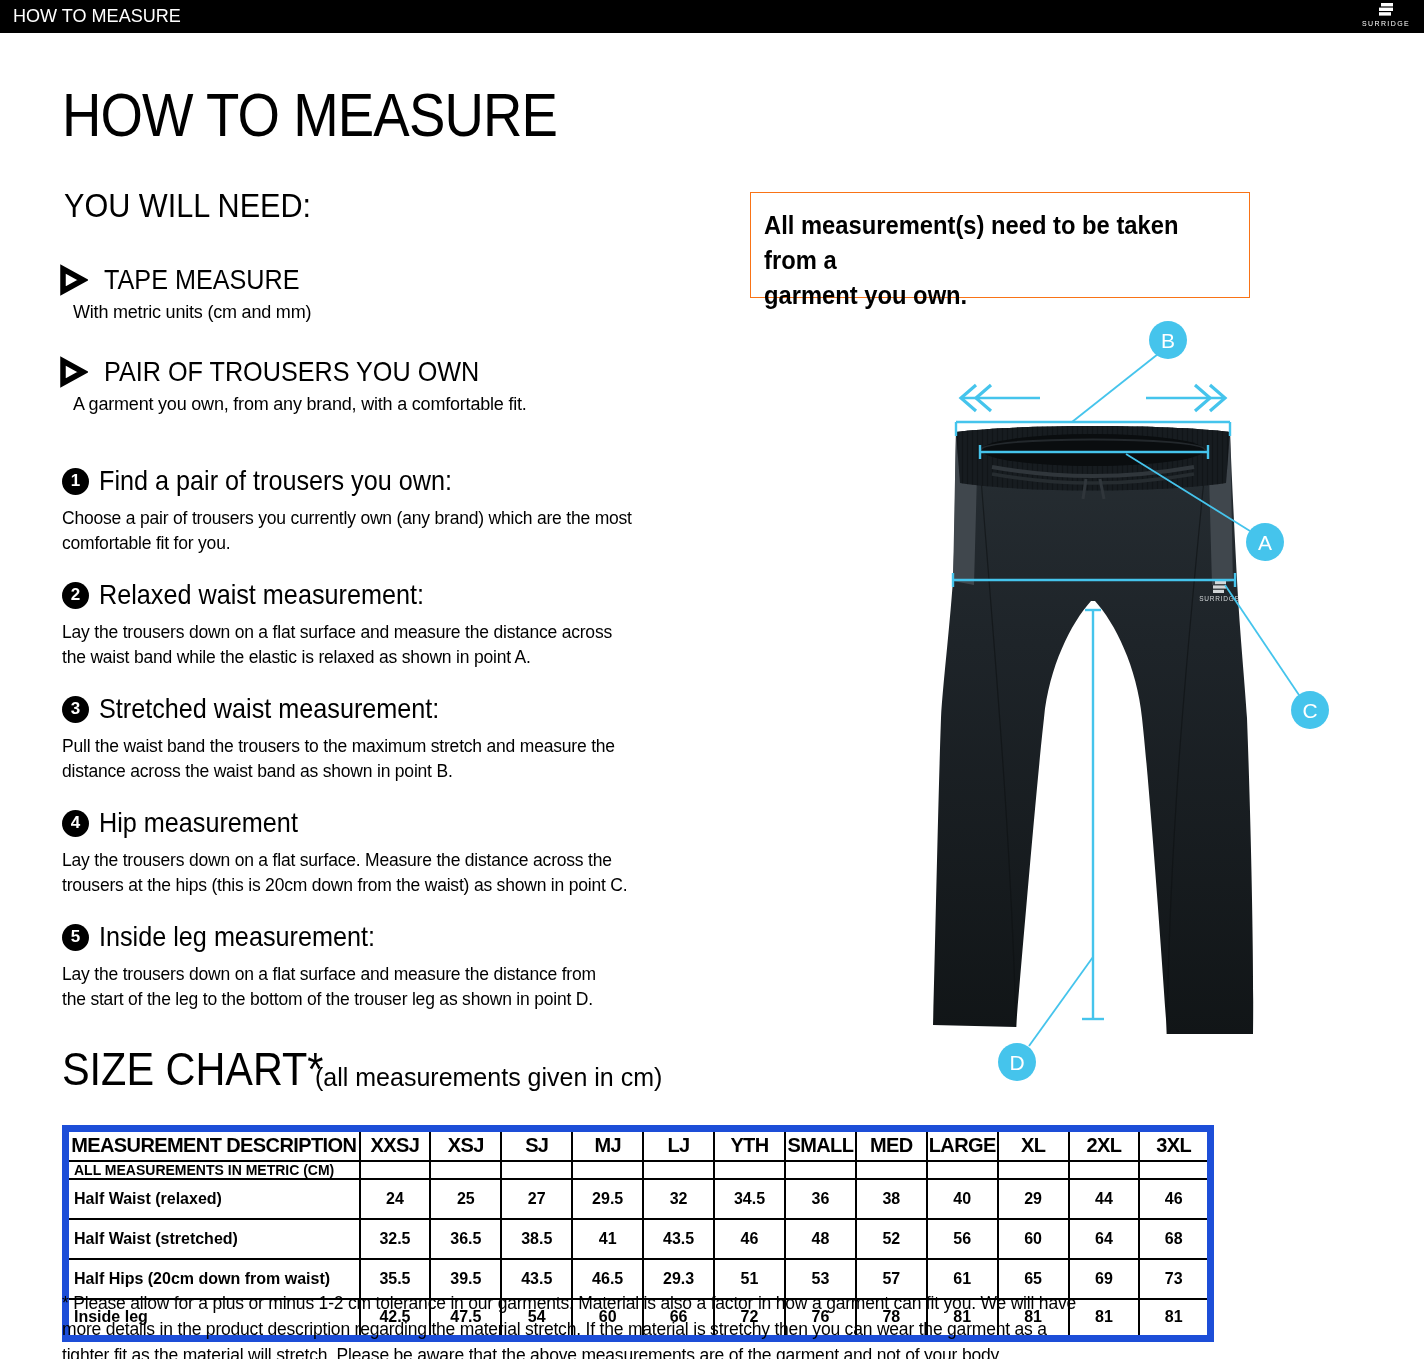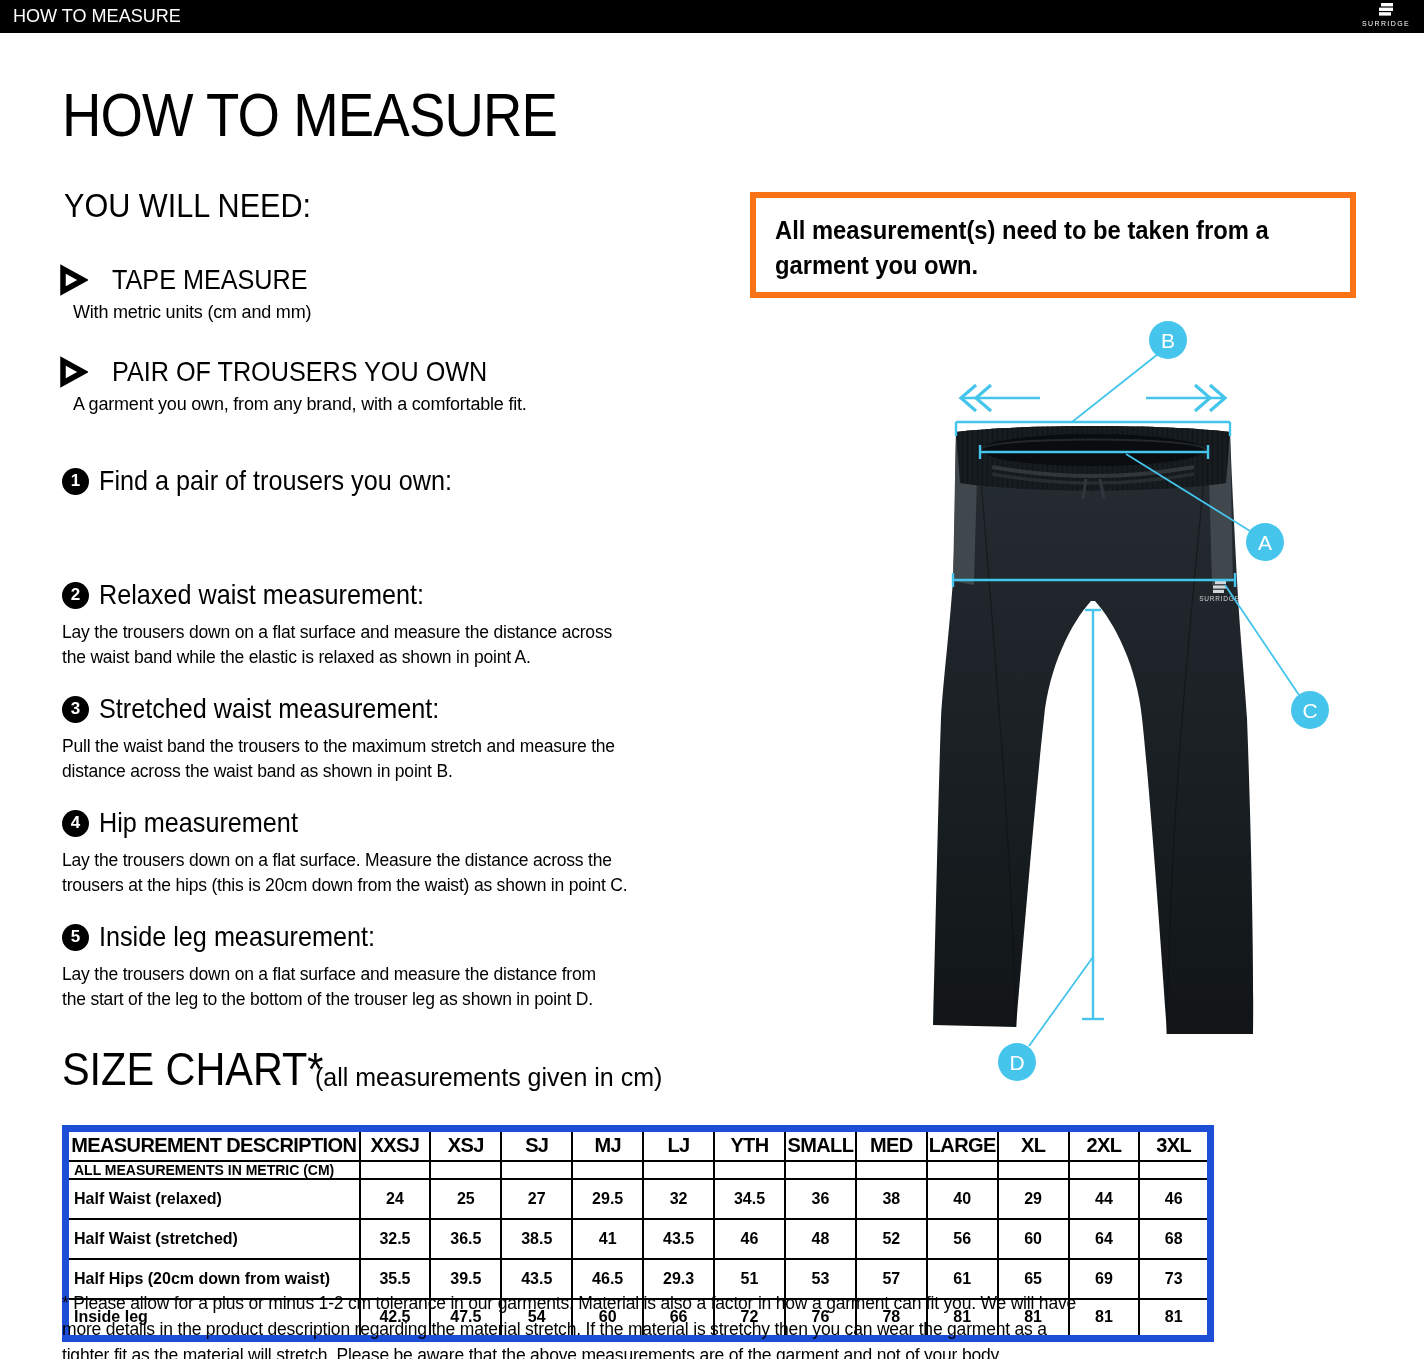--- a/index.html
+++ b/index.html
@@ -18,35 +18,35 @@
   .brand-logo { position:absolute; right:8px; top:1px; width:60px; height:31px; }
 
   
   .page-title { position:absolute; left:62px; top:84px; font-size:62px; line-height:1; font-weight:500;
     transform:scaleX(0.88); transform-origin:0 0; white-space:nowrap; letter-spacing:-1px; }
   .need-heading { position:absolute; left:64px; top:186px; font-size:34px; font-weight:500;
     transform:scaleX(0.9); transform-origin:0 0; white-space:nowrap; }
 
   
   .need-item { position:absolute; left:58px; width:660px; }
-  .need-head { display:flex; align-items:center; gap:24px; }
+  .need-head { display:flex; align-items:center; gap:16px; }
   .need-title { font-size:28px; font-weight:500; }
   .need-desc { margin-left:15px; margin-top:6px; font-size:18px; letter-spacing:-0.2px; }
 
   
   .step { position:absolute; left:62px; width:680px; }
   .step-head { display:flex; align-items:center; gap:10px; }
   .step-num { width:27px; height:27px; border-radius:50%; background:#000; color:#fff; font-size:17px;
     font-weight:700; display:flex; align-items:center; justify-content:center; flex:0 0 27px; }
   .step-title { font-size:28px; font-weight:500; }
   .step-desc { margin-top:9px; font-size:17.5px; line-height:1.45; white-space:pre-line; letter-spacing:-0.2px; }
 
   
-  .note-box { position:absolute; left:750px; top:192px; width:606px; height:106px; border:6px solid #f97316;
-    padding:15px 19px; }
+  .note-box { position:absolute; left:750px; top:192px; width:500px; height:106px; border:1px solid #f97316;
+    padding:15px 13px; }
   .note-text { font-size:25px; font-weight:700; line-height:1.4; white-space:pre-line;
     transform:scaleX(0.95); transform-origin:0 0; }
 
   
   .figure { position:absolute; left:920px; top:305px; width:420px; height:790px; }
   .m-line { stroke:var(--accent); stroke-width:2.4px; fill:none; }
   .m-leader { stroke:var(--accent); stroke-width:1.8px; fill:none; }
   .m-arrow { stroke:var(--accent); stroke-width:3.2px; fill:none; }
   .m-circle { fill:var(--accent); }
   .m-letter { fill:#ffffff; font-size:21px; font-family:"Liberation Sans", sans-serif; text-anchor:middle; }
@@ -111,20 +111,22 @@
   <div class="note-box" data-name="note-box">
     <div class="note-text" data-name="note-text">All measurement(s) need to be taken from a
 garment you own.</div>
   </div>
 
   <div class="step" style="top:465px" data-name="step-1">
     <div class="step-head">
       <div class="step-num" data-name="step-number-badge">1</div>
       <span class="step-title"><span class="cond" data-name="step-title">Find a pair of trousers you own:</span></span>
     </div>
+    <div class="step-desc" data-name="step-description">Choose a pair of trousers you currently own (any brand) which are the most
+comfortable fit for you.</div>
   </div>
   <div class="step" style="top:579px" data-name="step-2">
     <div class="step-head">
       <div class="step-num" data-name="step-number-badge">2</div>
       <span class="step-title"><span class="cond" data-name="step-title">Relaxed waist measurement:</span></span>
     </div>
     <div class="step-desc" data-name="step-description">Lay the trousers down on a flat surface and measure the distance across
 the waist band while the elastic is relaxed as shown in point A.</div>
   </div>
   <div class="step" style="top:693px" data-name="step-3">

